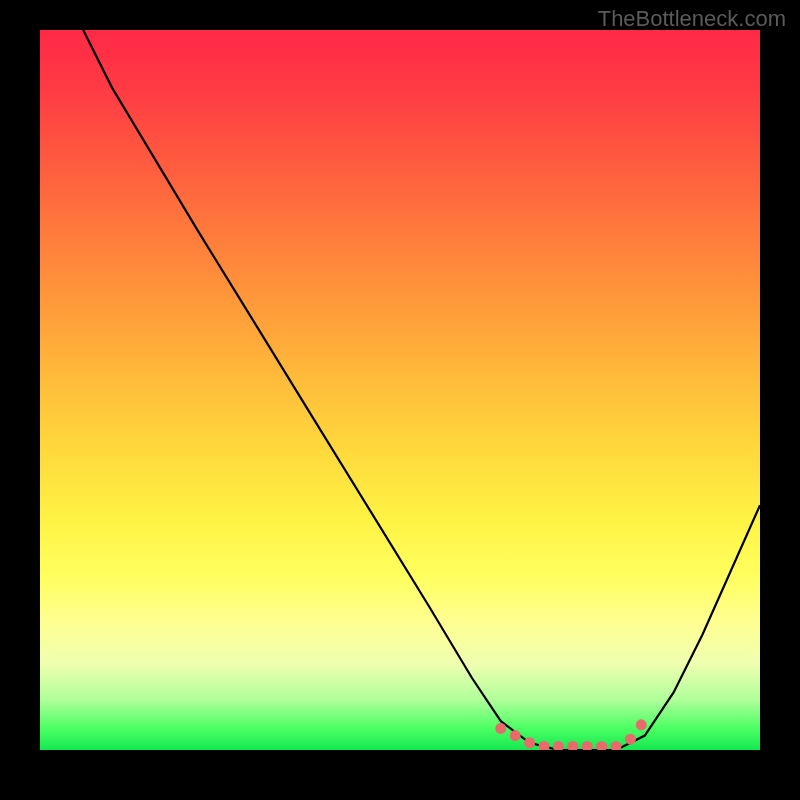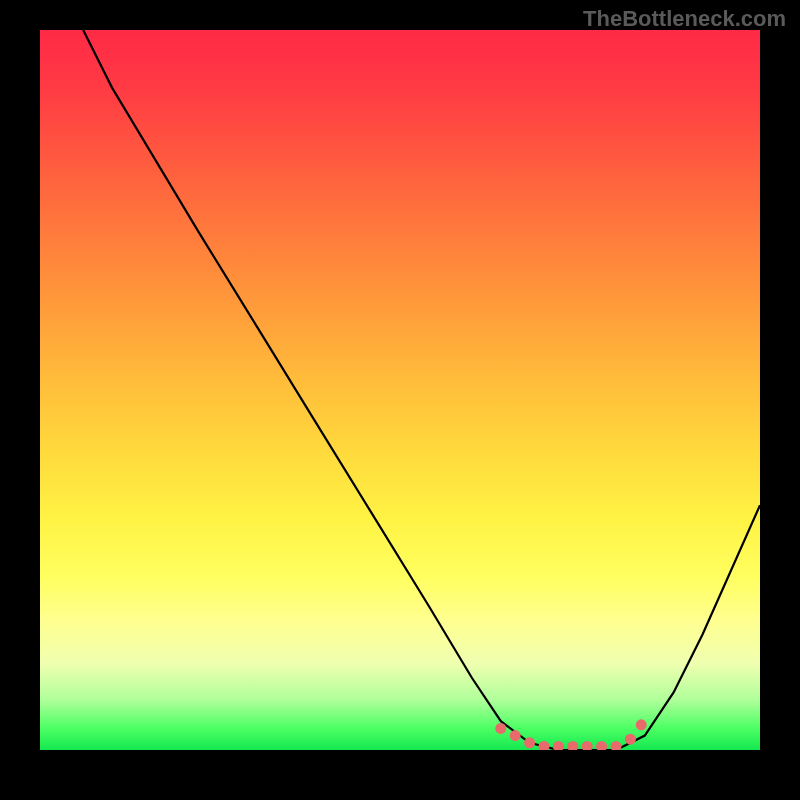--- a/index.html
+++ b/index.html
@@ -9,21 +9,21 @@
     background: #000;
     position: relative;
     font-family: Arial, sans-serif;
   }
   .watermark {
     position: absolute;
     top: 6px;
     right: 14px;
     color: #5a5a5a;
     font-size: 22px;
-    font-weight: 700;
+    font-weight: 400;
     z-index: 10;
   }
   .plot-area {
     position: absolute;
     left: 40px;
     top: 30px;
     width: 720px;
     height: 720px;
     background: linear-gradient(to bottom,
       #ff2a46 0%,

